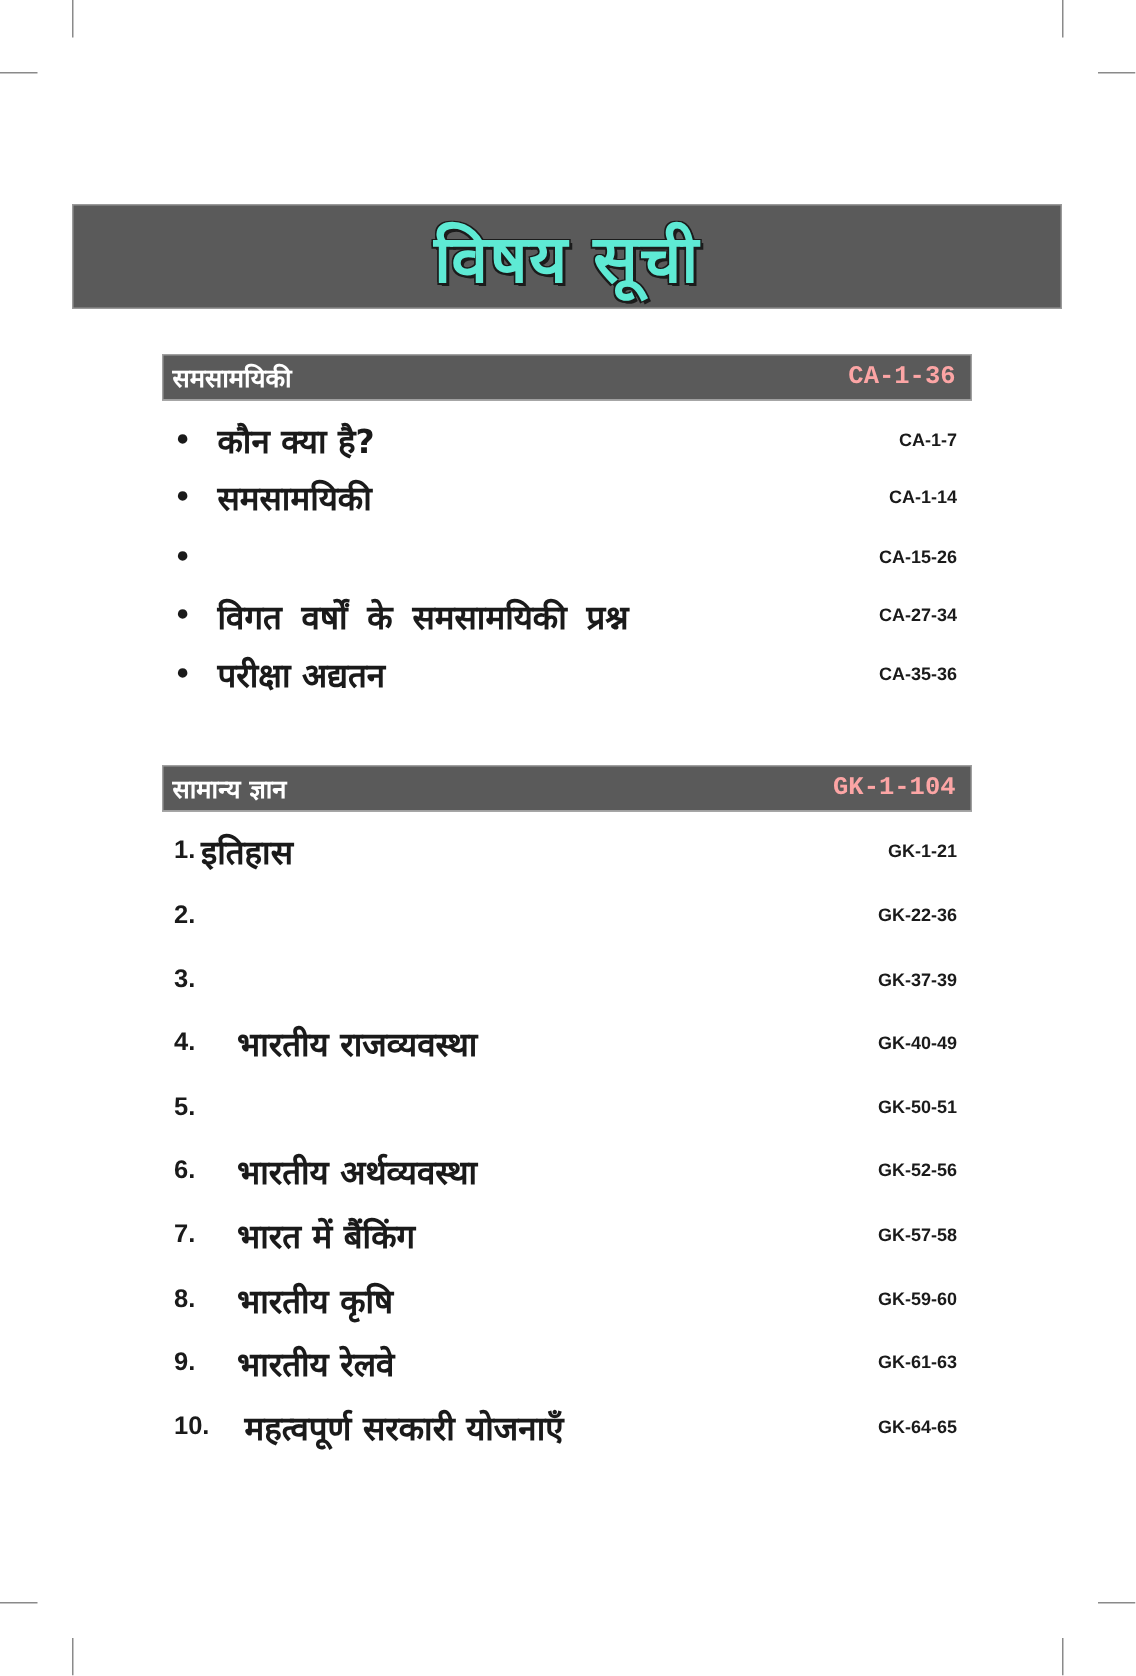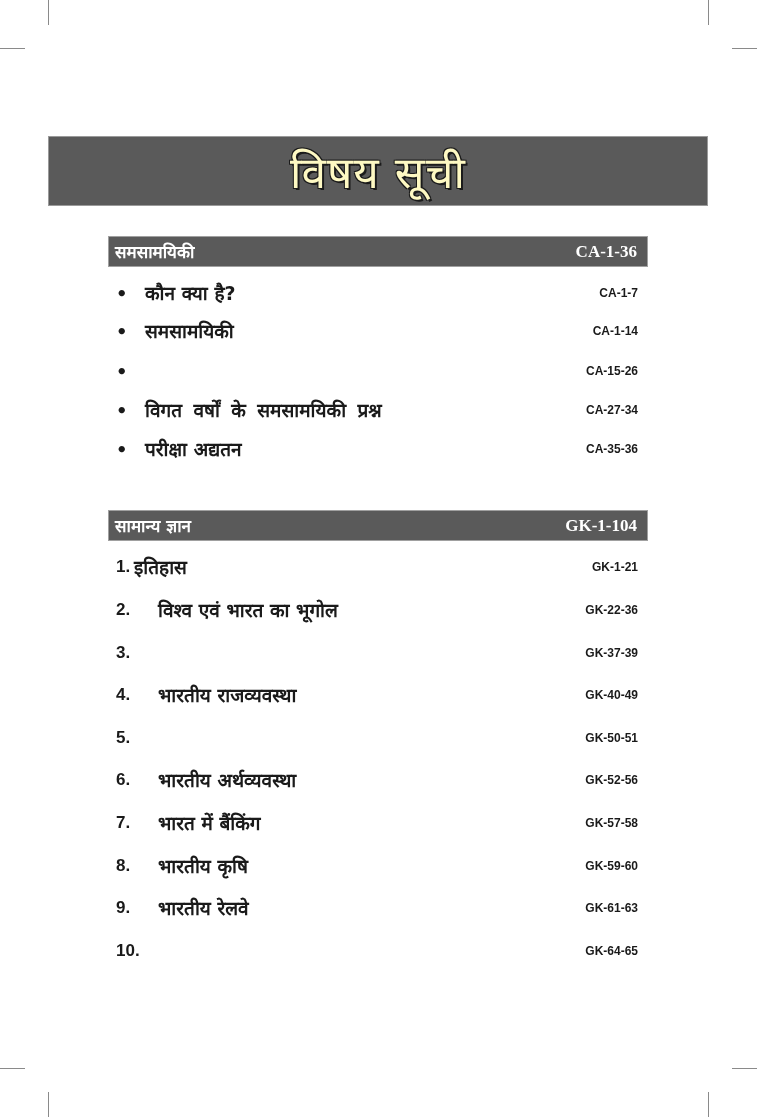--- a/index.html
+++ b/index.html
@@ -5,34 +5,34 @@
   html, body { margin:0; padding:0; background:#ffffff; }
   body { width:757px; height:1117px; position:relative; overflow:hidden;
          font-family:"DejaVu Sans", sans-serif; color:#1a1a1a; }
   .crop { position:absolute; background:#8a8a8a; }
   .crop.v { width:1px; height:25px; }
   .crop.h { height:1px; width:25px; }
 
   .title-banner { position:absolute; left:48px; top:136px; width:660px; height:70px;
                   background:#5a5a5a; border:1px solid #9a9a9a; box-sizing:border-box;
                   display:flex; align-items:center; justify-content:center; }
-  .title-text { font-family:"DejaVu Sans", sans-serif; font-weight:normal; font-size:44px;
-                color:#fef9c3; letter-spacing:1px;
+  .title-text { font-family:"DejaVu Sans", sans-serif; font-weight:bold; font-size:44px;
+                color:#5eead4; letter-spacing:1px;
                 text-shadow: 2px 2px 0 #1b1b1b, -1px -1px 0 #1b1b1b, 1px -1px 0 #1b1b1b, -1px 1px 0 #1b1b1b; }
 
   .section-bar { position:absolute; left:108px; width:540px; height:31px; background:#5a5a5a;
                  border:1px solid #a0a0a0; box-sizing:border-box;
                  display:flex; align-items:center; justify-content:space-between; padding:0 10px 0 6px; }
   .section-title { color:#ffffff; font-size:17px; font-weight:bold; }
-  .section-range { color:#ffffff; font-family:Liberation Serif, serif; font-weight:bold; font-size:17px; }
+  .section-range { color:#fca5a5; font-family:Liberation Mono, monospace; font-weight:bold; font-size:17px; }
 
   .row { position:absolute; left:108px; width:530px; height:30px; display:flex; align-items:center; }
   .bullet { position:absolute; left:8px; font-size:18px; font-weight:bold; }
   .num { position:absolute; left:8px; font-family:"Liberation Sans", sans-serif; font-weight:bold; font-size:17px; }
-  .label { position:absolute; font-size:19px; font-weight:bold; white-space:nowrap; }
+  .label { position:absolute; font-size:22px; font-weight:bold; white-space:nowrap; }
   .range { position:absolute; right:0; font-family:"Liberation Sans", sans-serif; font-weight:bold; font-size:12px; }
 </style>
 </head>
 <body>
 
 <div class="crop v" style="left:48px; top:0;"></div>
 <div class="crop v" style="left:708px; top:0;"></div>
 <div class="crop h" style="left:0; top:48px;"></div>
 <div class="crop h" style="left:732px; top:48px;"></div>
 <div class="crop h" style="left:0; top:1068px;"></div>
@@ -79,21 +79,20 @@
   <span class="section-range">GK-1-104</span>
 </div>
 
 <div class="row" style="top:552px;">
   <span class="num">1.</span>
   <span class="label" style="left:26px;">इतिहास</span>
   <span class="range">GK-1-21</span>
 </div>
 <div class="row" style="top:595px;">
   <span class="num">2.</span>
-  <span class="label" style="left:50px;">विश्व एवं भारत का भूगोल</span>
   <span class="range">GK-22-36</span>
 </div>
 <div class="row" style="top:638px;">
   <span class="num">3.</span>
   <span class="range">GK-37-39</span>
 </div>
 <div class="row" style="top:680px;">
   <span class="num">4.</span>
   <span class="label" style="left:50px;">भारतीय राजव्यवस्था</span>
   <span class="range">GK-40-49</span>
@@ -117,14 +116,15 @@
   <span class="label" style="left:50px;">भारतीय कृषि</span>
   <span class="range">GK-59-60</span>
 </div>
 <div class="row" style="top:893px;">
   <span class="num">9.</span>
   <span class="label" style="left:50px;">भारतीय रेलवे</span>
   <span class="range">GK-61-63</span>
 </div>
 <div class="row" style="top:936px;">
   <span class="num">10.</span>
+  <span class="label" style="left:55px;">महत्वपूर्ण सरकारी योजनाएँ</span>
   <span class="range">GK-64-65</span>
 </div>
 
 </body></html>

